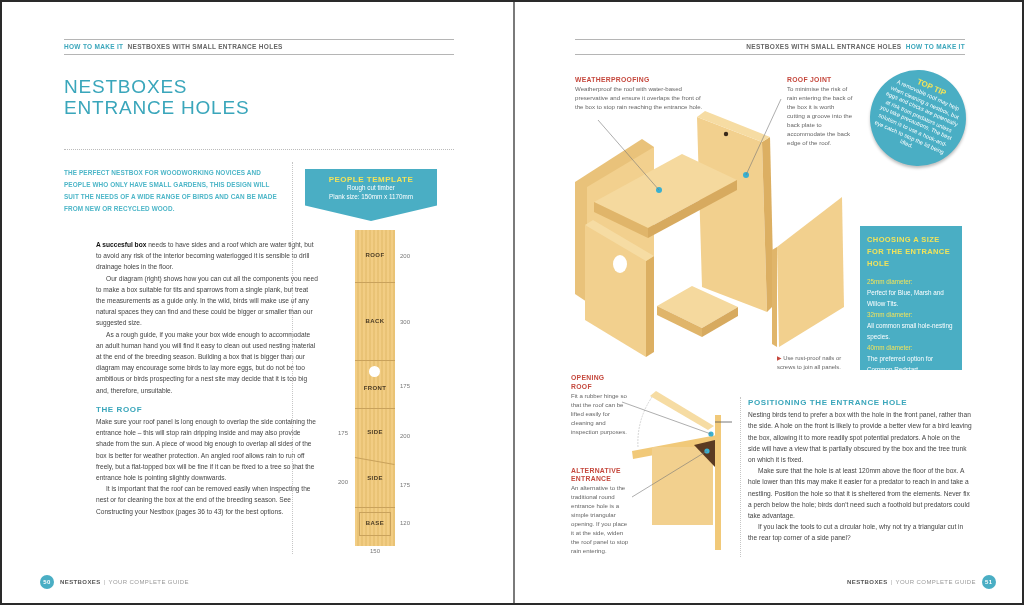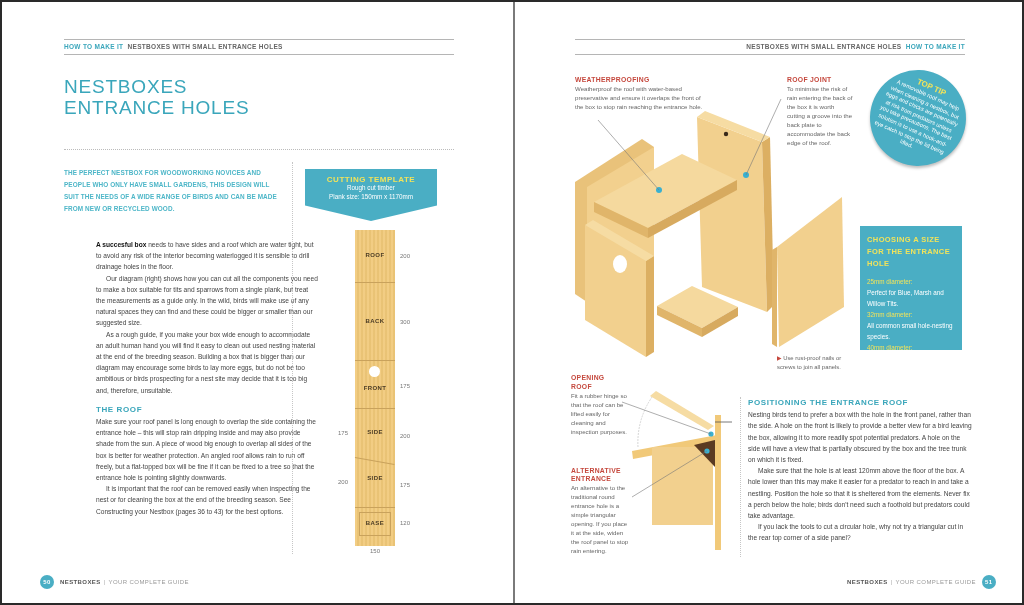--- a/index.html
+++ b/index.html
@@ -35,21 +35,21 @@
   .plank .lbl { position:absolute; width:40px; text-align:center; font-size:6px; font-weight:bold; letter-spacing:.4px; color:#4a3b24; }
   .plank .hole { position:absolute; left:14px; width:11px; height:11px; border-radius:50%; background:#fff; }
   .plank .basebox { position:absolute; left:4px; width:32px; height:24px; border:1px solid #c9a25c; }
   .dim { position:absolute; font-size:6px; color:#777; }
 
   
   .anno-h { font-size:6.8px; font-weight:bold; color:#c5483d; letter-spacing:.3px; }
   .anno { position:absolute; font-size:6.1px; line-height:9px; color:#666; }
   .tip { position:absolute; left:868px; top:68px; width:96px; height:96px; border-radius:50%; background:#4aaec4; color:#fff; text-align:center; font-size:5.7px; line-height:7.6px; padding:10px 8px 0; transform:rotate(24deg); box-shadow:1px 2px 3px rgba(0,0,0,.25); }
   .tip .h { color:#f1e35a; font-weight:bold; font-size:8px; line-height:10px; }
-  .sizebox { position:absolute; left:858px; top:224px; width:102px; height:124px; background:#4aaec4; padding:8px 7px; color:#fff; }
+  .sizebox { position:absolute; left:858px; top:224px; width:102px; height:144px; background:#4aaec4; padding:8px 7px; color:#fff; }
   .sizebox .h { color:#f1e35a; font-weight:bold; font-size:7.5px; line-height:12px; letter-spacing:.4px; margin-bottom:6px; }
   .sizebox .k { color:#f1e35a; font-size:6.3px; line-height:11px; }
   .sizebox .v { font-size:6.3px; line-height:11px; }
   .nails { position:absolute; left:775px; top:352px; font-size:5.9px; line-height:9px; color:#666; }
   .nails .arr { color:#c5483d; }
   .pos { position:absolute; left:746px; top:395px; width:226px; }
 
   .foot { position:absolute; top:573px; height:14px; display:flex; align-items:center; font-size:6px; letter-spacing:.4px; color:#999; }
   .foot .num { width:14px; height:14px; border-radius:50%; background:#4aaec4; color:#fff; font-size:6px; font-weight:bold; text-align:center; line-height:14px; }
   .foot b { color:#555; }
@@ -79,21 +79,21 @@
       <p class="ind">Our diagram (right) shows how you can cut all the components you need to make a box suitable for tits and sparrows from a single plank, but treat the measurements as a guide only. In the wild, birds will make use of any natural spaces they can find and these could be bigger or smaller than our suggested size.</p>
       <p class="ind">As a rough guide, if you make your box wide enough to accommodate an adult human hand you will find it easy to clean out used nesting material at the end of the breeding season. Building a box that is bigger than our diagram may encourage some birds to lay more eggs, but do not be too ambitious or birds prospecting for a nest site may decide that it is too big and, therefore, unsuitable.</p>
       <div class="sub-h">THE ROOF</div>
       <p>Make sure your roof panel is long enough to overlap the side containing the entrance hole – this will stop rain dripping inside and may also provide shade from the sun. A piece of wood big enough to overlap all sides of the box is better for weather protection. An angled roof allows rain to run off freely, but a flat-topped box will be fine if it can be fixed to a tree so that the entrance hole is pointing slightly downwards.</p>
       <p class="ind">It is important that the roof can be removed easily when inspecting the nest or for cleaning the box at the end of the breeding season. See Constructing your Nestbox (pages 36 to 43) for the best options.</p>
     </div>
 
     <div class="vrule" style="left:290px; top:160px; height:392px;"></div>
 
     <div class="ct-banner">
-      <div class="t">CUTTING TEMPLATE</div>
+      <div class="t">PEOPLE TEMPLATE</div>
       <div class="s">Rough cut timber</div>
       <div class="s">Plank size: 150mm x 1170mm</div>
     </div>
 
     <div class="plank">
       <div class="lbl" style="top:22px">ROOF</div>
       <div class="cut" style="top:52px"></div>
       <div class="lbl" style="top:88px">BACK</div>
       <div class="cut" style="top:130px"></div>
       <div class="hole" style="top:136px"></div>
@@ -211,21 +211,21 @@
     <div>Fit a rubber hinge so that the roof can be lifted easily for cleaning and inspection purposes.</div>
   </div>
   <div class="anno" style="left:569px; top:465px; width:58px">
     <div class="anno-h" style="line-height:8px">ALTERNATIVE ENTRANCE</div>
     <div>An alternative to the traditional round entrance hole is a simple triangular opening. If you place it at the side, widen the roof panel to stop rain entering.</div>
   </div>
 
   <div class="vrule" style="left:738px; top:395px; height:160px;"></div>
 
   <div class="pos body-text">
-    <div class="sub-h" style="margin-top:0">POSITIONING THE ENTRANCE ROOF</div>
+    <div class="sub-h" style="margin-top:0">POSITIONING THE ENTRANCE HOLE</div>
     <p>Nesting birds tend to prefer a box with the hole in the front panel, rather than the side. A hole on the front is likely to provide a better view for a bird leaving the box, allowing it to more readily spot potential predators. A hole on the side will have a view that is partially obscured by the box and the tree trunk on which it is fixed.</p>
     <p class="ind">Make sure that the hole is at least 120mm above the floor of the box. A hole lower than this may make it easier for a predator to reach in and take a nestling. Position the hole so that it is sheltered from the elements. Never fix a perch below the hole; birds don't need such a foothold but predators could take advantage.</p>
     <p class="ind">If you lack the tools to cut a circular hole, why not try a triangular cut in the rear top corner of a side panel?</p>
   </div>
 
   <div class="foot" style="left:845px">
     <b>NESTBOXES</b>
       <span class="sep">|</span>
       <span>YOUR COMPLETE GUIDE</span>
     <span style="width:6px"></span>

